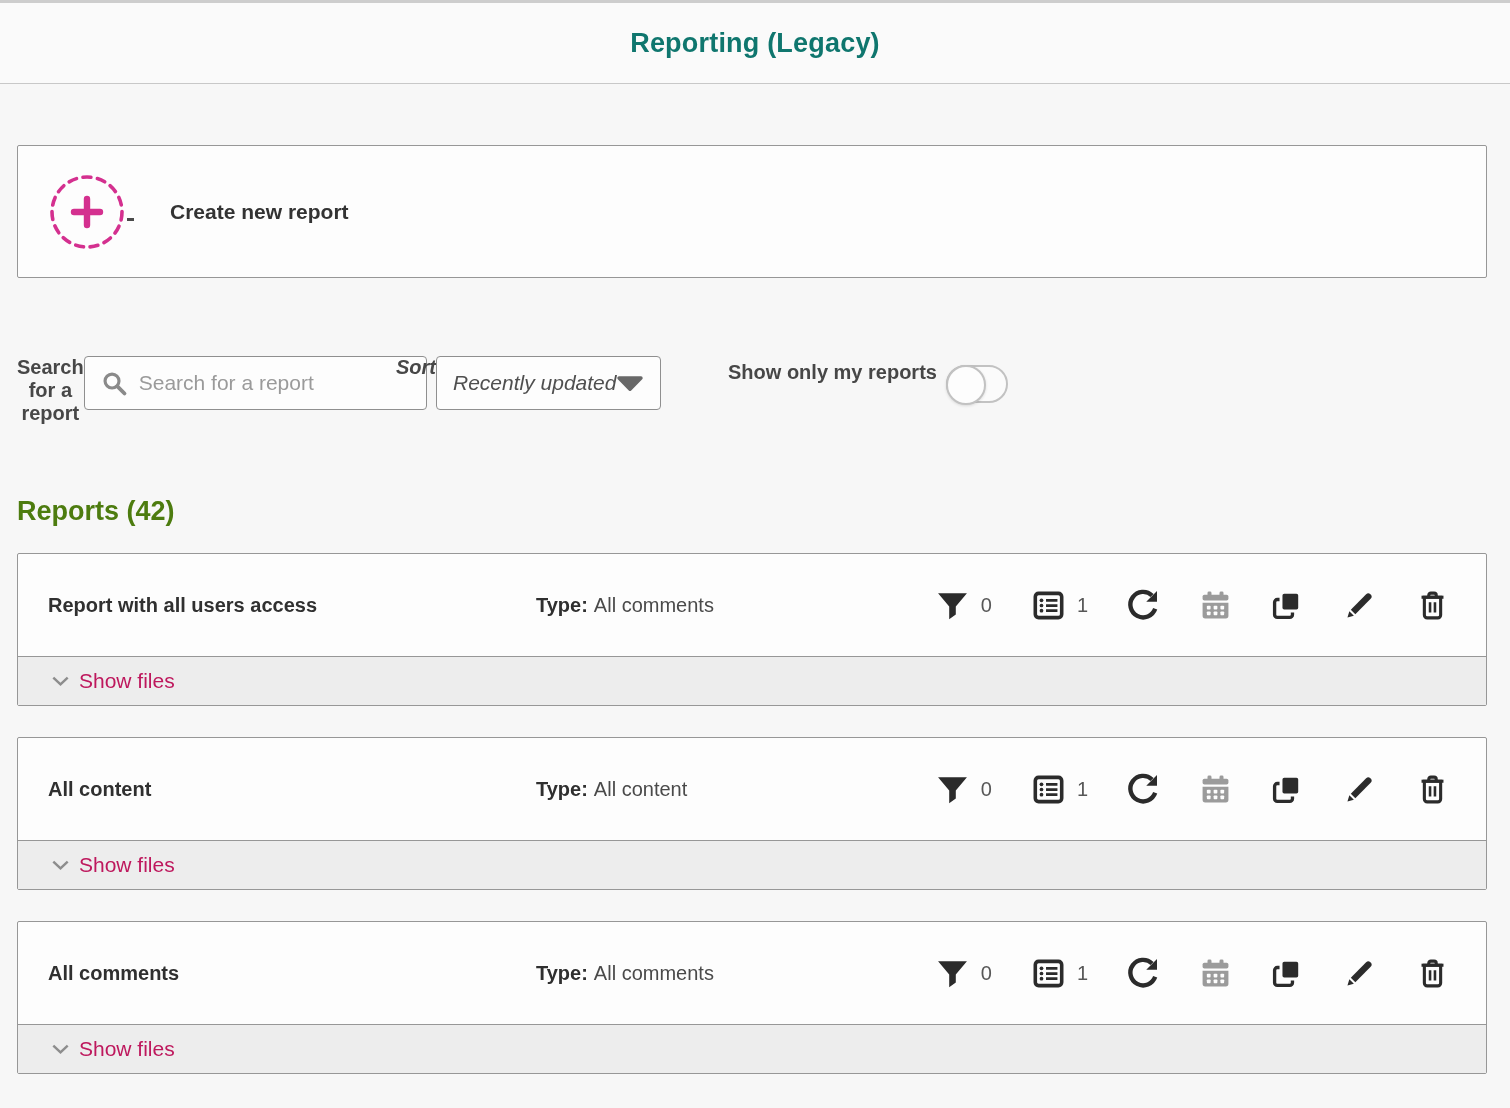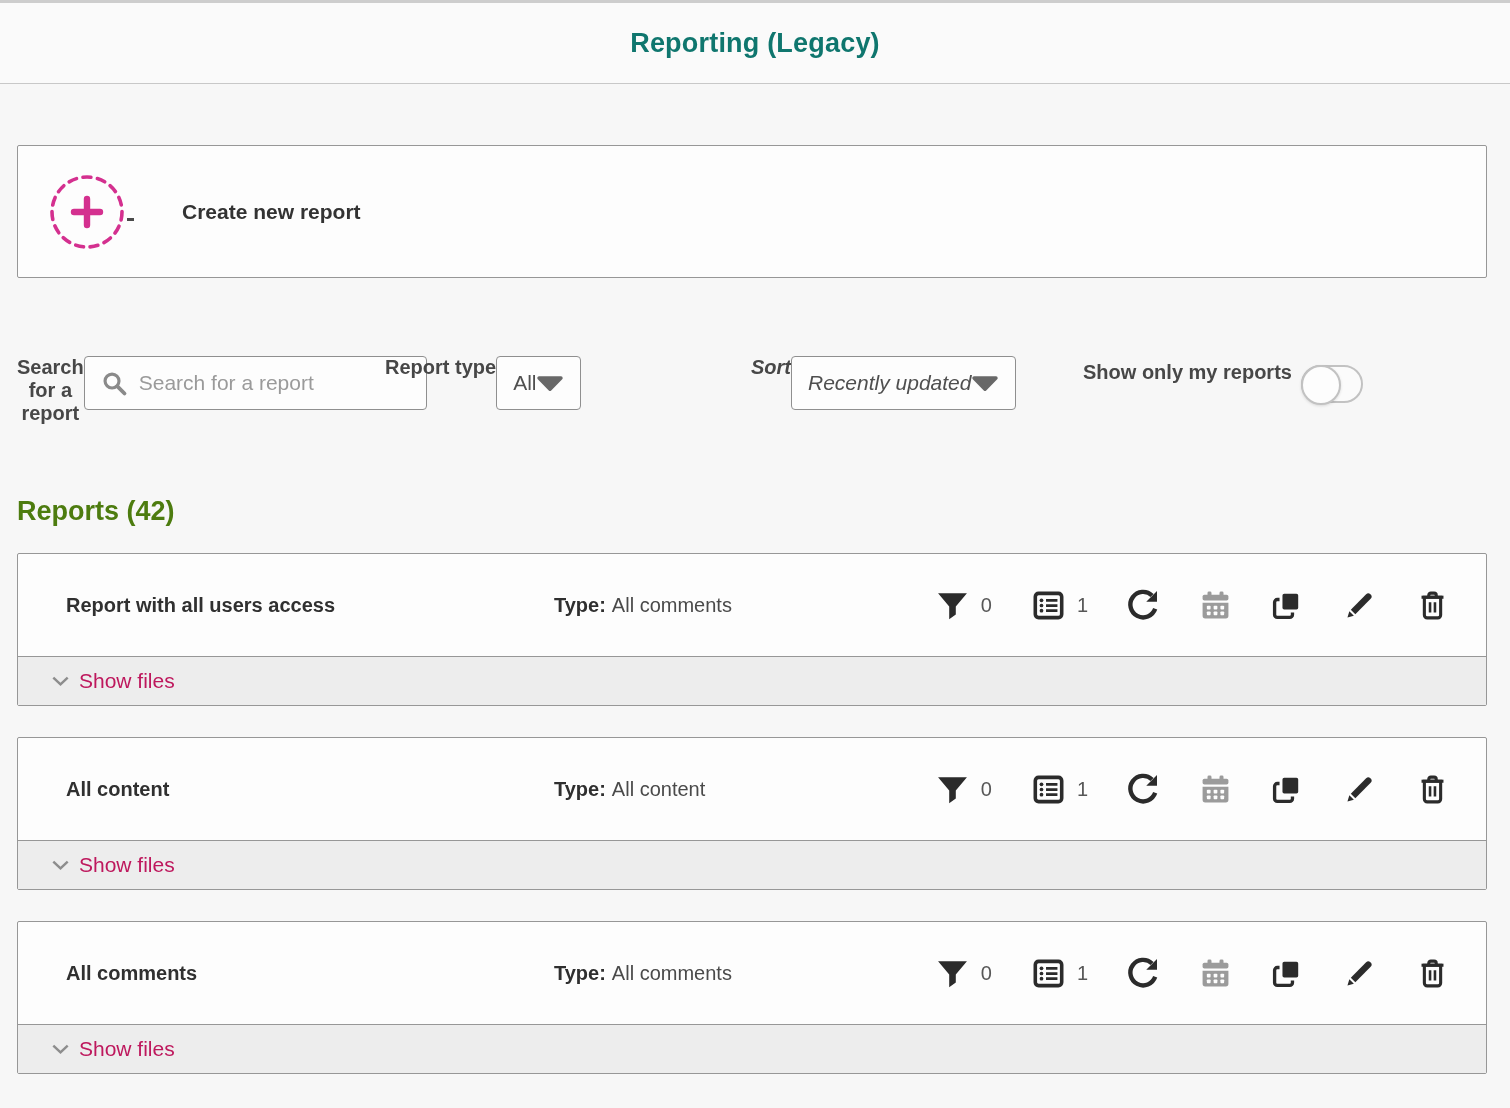--- a/index.html
+++ b/index.html
@@ -39,21 +39,21 @@
     border: 1px solid #979797;
     border-radius: 2px;
     display: flex;
     align-items: center;
     padding-left: 30px;
     position: relative;
     cursor: pointer;
   }
   .create-circle { width: 78px; height: 78px; flex: 0 0 78px; }
   .create-label {
-    margin-left: 56px;
+    margin-left: 44px;
     font-size: 21px;
     font-weight: 700;
     color: #333;
   }
   .cursor-artifact {
     position: absolute;
     left: 109px;
     top: 72px;
     width: 7px;
     height: 3px;
@@ -129,21 +129,21 @@
     border: 1px solid #979797;
     border-radius: 2px;
   }
   .report-card + .report-card { margin-top: 31px; }
   .report-main {
     height: 102px;
     display: flex;
     align-items: center;
   }
   .report-title {
-    margin-left: 48px;
+    margin-left: 30px;
     width: 488px;
     font-size: 20px;
     font-weight: 700;
     color: #303030;
   }
   .report-type { font-size: 20px; color: #4a4a4a; white-space: nowrap; }
   .type-label { font-weight: 700; color: #2f2f2f; margin-right: 6px; }
   .actions {
     margin-left: auto;
     margin-right: 38px;
@@ -199,31 +199,20 @@
       <div class="filter-label">Search for a report</div>
       <div class="control">
         <svg width="27" height="27" viewBox="0 0 24 24" fill="none" stroke="#8a8a8a">
           <circle cx="9.8" cy="9.8" r="6.2" stroke-width="2.8"></circle>
           <path d="M14.6 14.6L20.9 20.9" stroke-width="3.4" stroke-linecap="round"></path>
         </svg>
         <input class="search-input" type="text" placeholder="Search for a report" style="">
       </div>
     </div>
 
-    <div class="filter-block f-type">
-      <div class="filter-label">Report type</div>
-      <div class="control select">
-        <span class="select-value">All</span>
-        <span class="select-caret">
-          <svg width="28" height="17" viewBox="0 0 28 17">
-            <path d="M3 3h22L14 14.2z" fill="#686868" stroke="#686868" stroke-width="3.4" stroke-linejoin="round"></path>
-          </svg>
-        </span>
-      </div>
-    </div>
 
     <div class="filter-block f-sort">
       <div class="filter-label">Sort</div>
       <div class="control select">
         <span class="select-value">Recently updated</span>
         <span class="select-caret">
           <svg width="28" height="17" viewBox="0 0 28 17">
             <path d="M3 3h22L14 14.2z" fill="#686868" stroke="#686868" stroke-width="3.4" stroke-linejoin="round"></path>
           </svg>
         </span>

